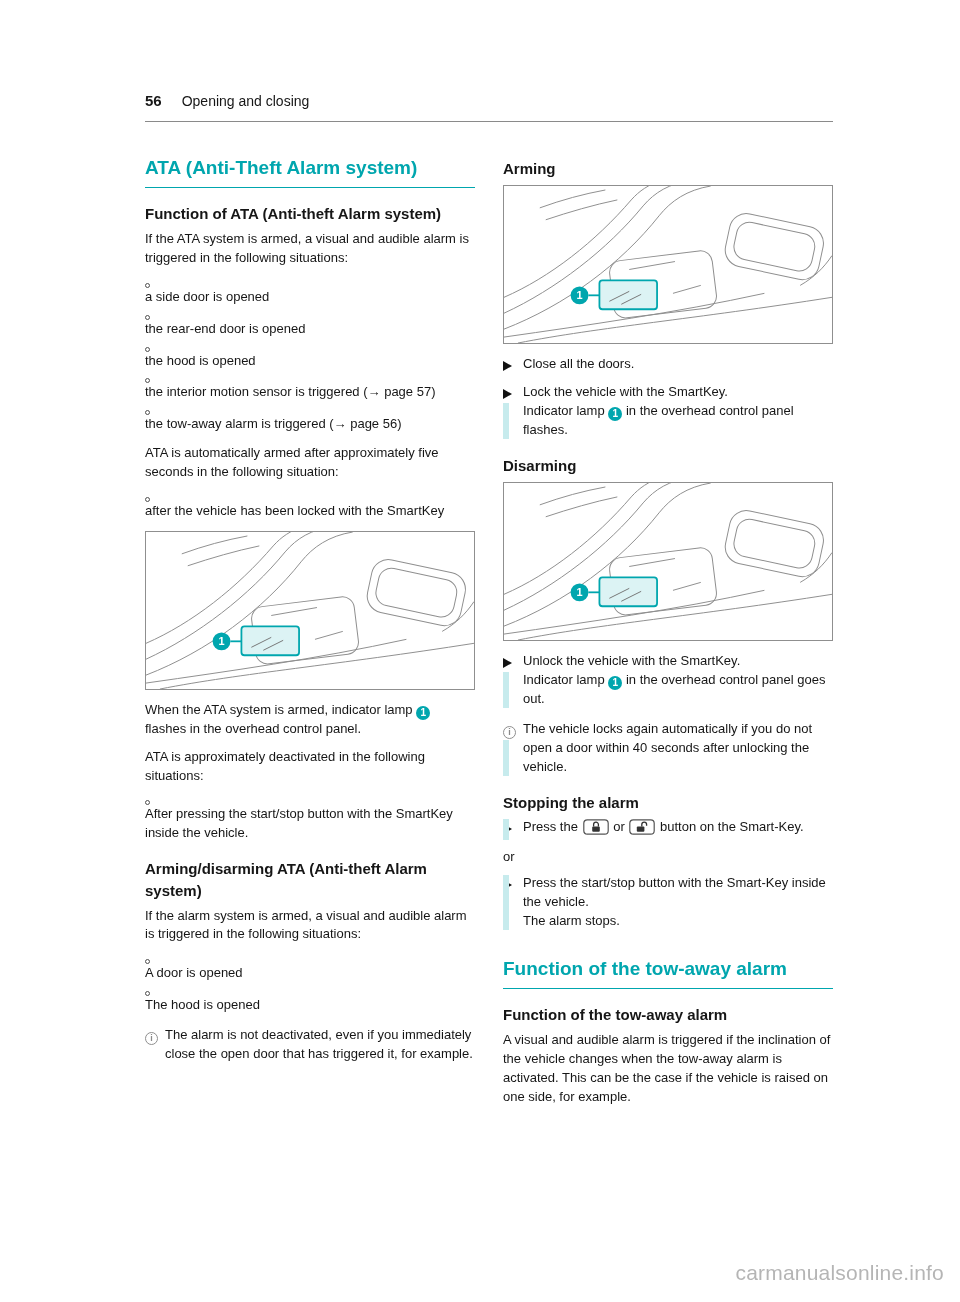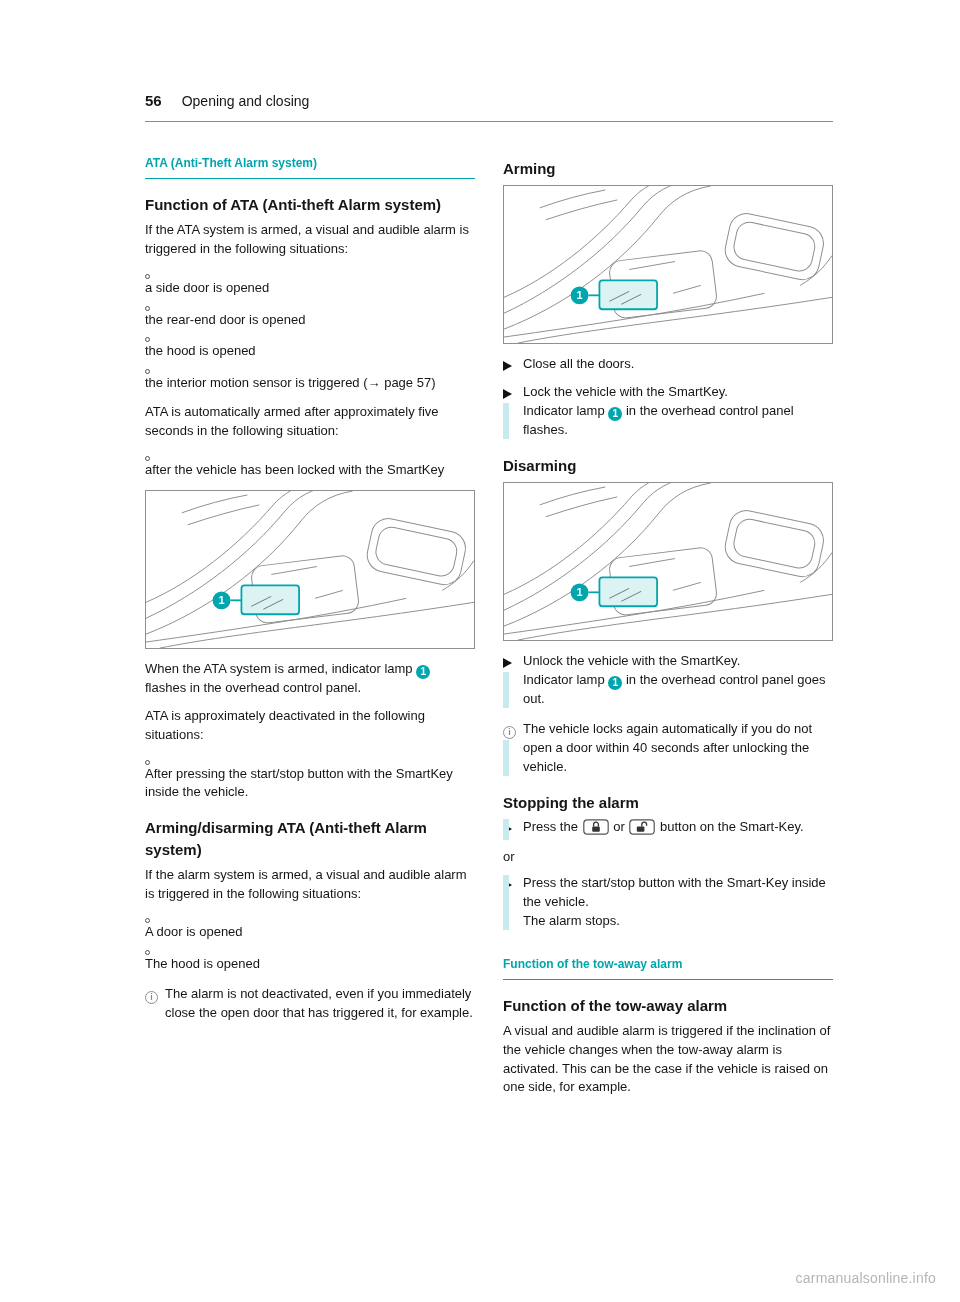--- a/index.html
+++ b/index.html
@@ -13,21 +13,21 @@
   
   .header { display:flex; align-items:flex-end; gap:20px; border-bottom:1px solid #8a8a8a; padding-bottom:9px; }
   .pagenum { font-weight:bold; font-size:15px; }
   .chapter { font-size:14px; }
 
   
   .cols { display:flex; gap:28px; margin-top:34px; }
   .col { width:330px; }
 
   .sec-title {
-    color:var(--accent); font-weight:bold; font-size:12px; line-height:1.3;
+    color:var(--accent); font-weight:bold; font-size:19px; line-height:1.3;
     padding-bottom:7px; border-bottom:1px solid var(--accent); margin-bottom:15px;
   }
   .h { font-weight:bold; font-size:15px; margin:2px 0 5px; }
   .mt { margin-top:15px; }
   p.para { margin:0 0 9px; }
 
   
   .blist { list-style:none; margin:1px 0 10px; }
   .bullet { display:flex; margin-bottom:2px;flex-direction:column; }
   .bullet .mark { flex:none; width:17px; padding-top:6px; }
@@ -64,22 +64,22 @@
     display:inline-flex; width:14px; height:14px; border-radius:50%;
     background:var(--accent); color:#fff; font-size:10px; font-weight:bold;
     align-items:center; justify-content:center; vertical-align:-2px;
   }
 
   .keybtn { display:inline-block; vertical-align:-4px; margin:0 1px; }
 
   .orline { margin:1px 0 7px; }
 
   .watermark {
-    position:absolute; right:24px; bottom:14px;
-    font-size:14px; color:#b5b5b5; letter-spacing:0.2px;
+    position:absolute; right:16px; bottom:14px;
+    font-size:21px; color:#b5b5b5; letter-spacing:0.2px;
   }
   :root { --accent:#00A6AE; --bar:#C7EBED; }
 </style>
 </head>
 <body>
 
 <svg width="0" height="0" style="position:absolute" aria-hidden="true">
   <defs>
     <g id="console-art" stroke="#8f8f8f" fill="none" stroke-width="1">
       <path d="M0 128 C 52 104 104 64 140 20 C 152 6 166 -2 188 -6"></path>
@@ -138,20 +138,26 @@
               <span class="dot"></span>
             </span>
             <span class="btext">the hood is opened</span>
           </li>
         <li class="bullet">
             <span class="mark">
               <span class="dot"></span>
             </span>
             <span class="btext">the interior motion sensor is triggered (→ page 57)</span>
           </li>
+        <li class="bullet">
+            <span class="mark">
+              <span class="dot"></span>
+            </span>
+            <span class="btext">the tow-away alarm is triggered (→ page 56)</span>
+          </li>
       </ul>
 
       <p class="para">ATA is automatically armed after approximately five seconds in the following situation:</p>
       <ul class="blist">
         <li class="bullet">
             <span class="mark">
               <span class="dot"></span>
             </span>
             <span class="btext">after the vehicle has been locked with the SmartKey</span>
           </li>

